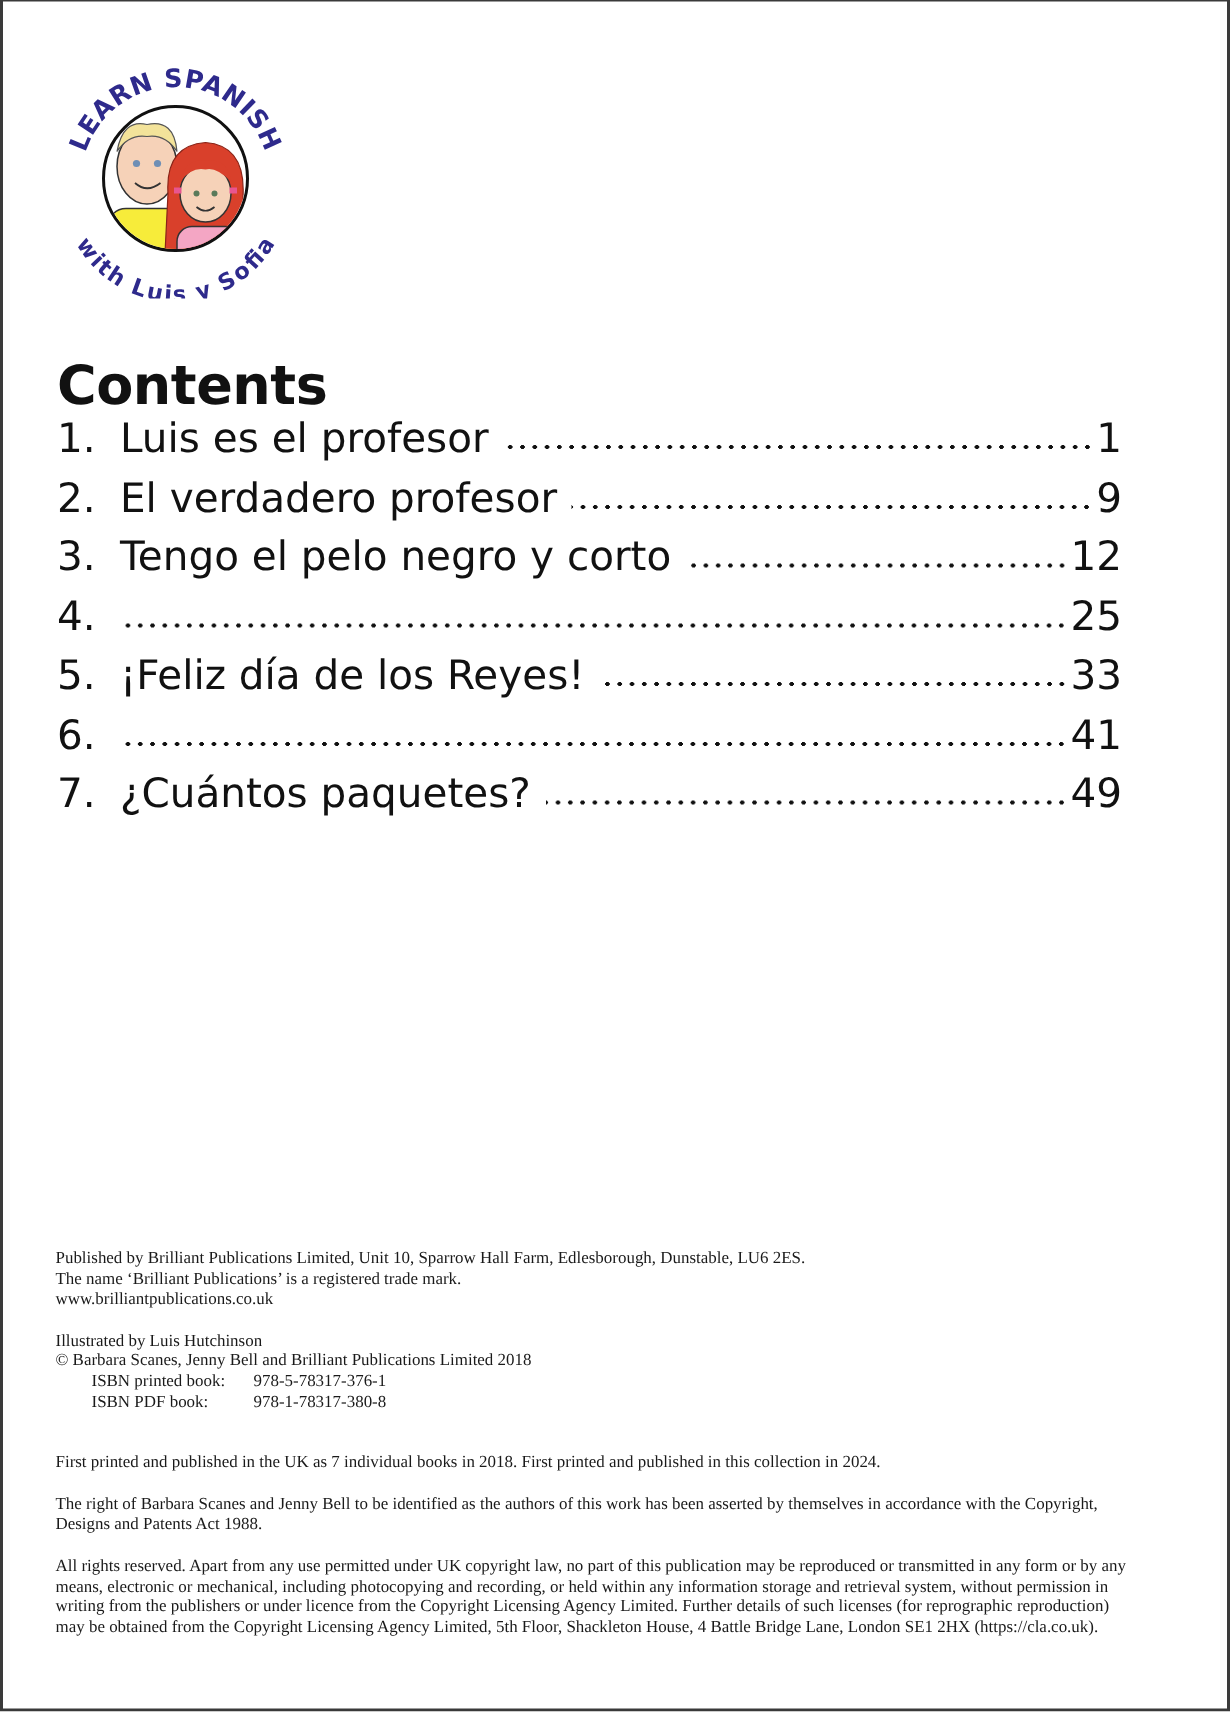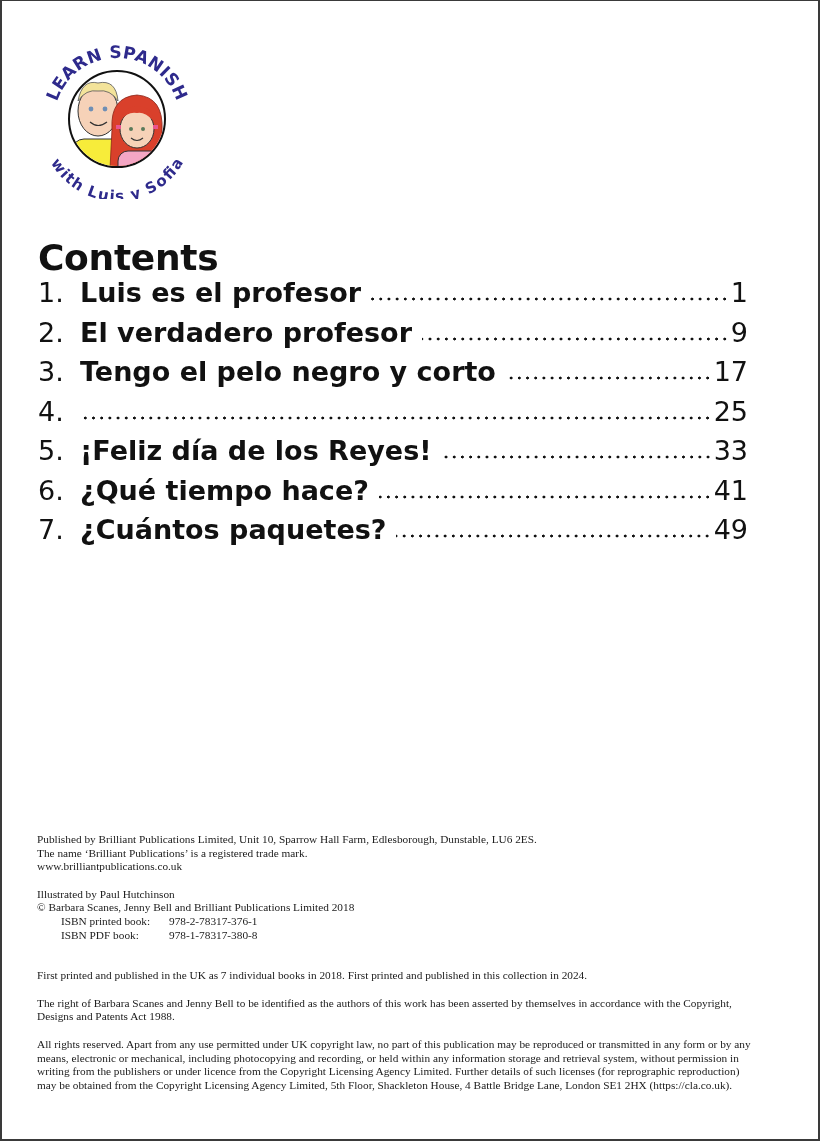--- a/index.html
+++ b/index.html
@@ -19,21 +19,21 @@
     font-family: "DejaVu Sans", sans-serif; font-weight: bold;
     font-size: 36px; color: #111; letter-spacing: -0.3px;
   }
   .toc { position: absolute; left: 36px; top: 276px; width: 710px; }
   .toc-row {
     display: flex; align-items: baseline; height: 39.5px;
     font-family: "DejaVu Sans", sans-serif; font-size: 27px; color: #111;
     white-space: nowrap;
   }
   .toc-num { width: 42px; flex: 0 0 auto; }
-  .toc-title { flex: 0 0 auto; padding-right: 10px; font-weight: bold; }
+  .toc-title { flex: 0 0 auto; padding-right: 10px; }
   .toc-dots {
     flex: 1 1 auto; overflow: hidden; height: 8px; align-self: baseline;
     background-image: radial-gradient(circle, #111 1.4px, transparent 1.6px);
     background-size: 8.2px 8px; background-repeat: repeat-x;
     background-position: right 0 top 1px;
     margin-right: 2px;
   }
   .toc-page { flex: 0 0 auto; text-align: right; }
   .imprint {
     position: absolute; left: 35px; top: 832px; width: 720px;
@@ -99,57 +99,56 @@
     <div class="toc-row">
       <span class="toc-num">2.</span>
       <span class="toc-title">El verdadero profesor</span>
       <span class="toc-dots"></span>
       <span class="toc-page">9</span>
     </div>
     <div class="toc-row">
       <span class="toc-num">3.</span>
       <span class="toc-title">Tengo el pelo negro y corto</span>
       <span class="toc-dots"></span>
-      <span class="toc-page">17</span>
+      <span class="toc-page">12</span>
     </div>
     <div class="toc-row">
       <span class="toc-num">4.</span>
       <span class="toc-dots"></span>
       <span class="toc-page">25</span>
     </div>
     <div class="toc-row">
       <span class="toc-num">5.</span>
       <span class="toc-title">¡Feliz día de los Reyes!</span>
       <span class="toc-dots"></span>
       <span class="toc-page">33</span>
     </div>
     <div class="toc-row">
       <span class="toc-num">6.</span>
-      <span class="toc-title">¿Qué tiempo hace?</span>
       <span class="toc-dots"></span>
       <span class="toc-page">41</span>
     </div>
     <div class="toc-row">
       <span class="toc-num">7.</span>
       <span class="toc-title">¿Cuántos paquetes?</span>
       <span class="toc-dots"></span>
       <span class="toc-page">49</span>
     </div>
   </div>
 
   <div class="imprint">
     <p>Published by Brilliant Publications Limited, Unit 10, Sparrow Hall Farm, Edlesborough, Dunstable, LU6 2ES.</p>
     <p>The name ‘Brilliant Publications’ is a registered trade mark.</p>
     <p>www.brilliantpublications.co.uk</p>
     <div class="gap"></div>
-    <p>Illustrated by Paul Hutchinson</p>
+    <p>Illustrated by Luis Hutchinson</p>
     <p>© Barbara Scanes, Jenny Bell and Brilliant Publications Limited 2018</p>
     <div class="isbn-row">
       <span class="isbn-label">ISBN printed book:</span>
-      <span>978-2-78317-376-1</span>
+      <span>978-5-78317-376-1</span>
     </div>
     <div class="isbn-row">
       <span class="isbn-label">ISBN PDF book:</span>
       <span>978-1-78317-380-8</span>
     </div>
     <div class="gap" style="height:27px"></div>
     <p>First printed and published in the UK as 7 individual books in 2018. First printed and published in this collection in 2024.</p>
     <div class="gap"></div>
     <p>The right of Barbara Scanes and Jenny Bell to be identified as the authors of this work has been asserted by themselves in accordance with the Copyright, Designs and Patents Act 1988.</p>
     <div class="gap"></div>

